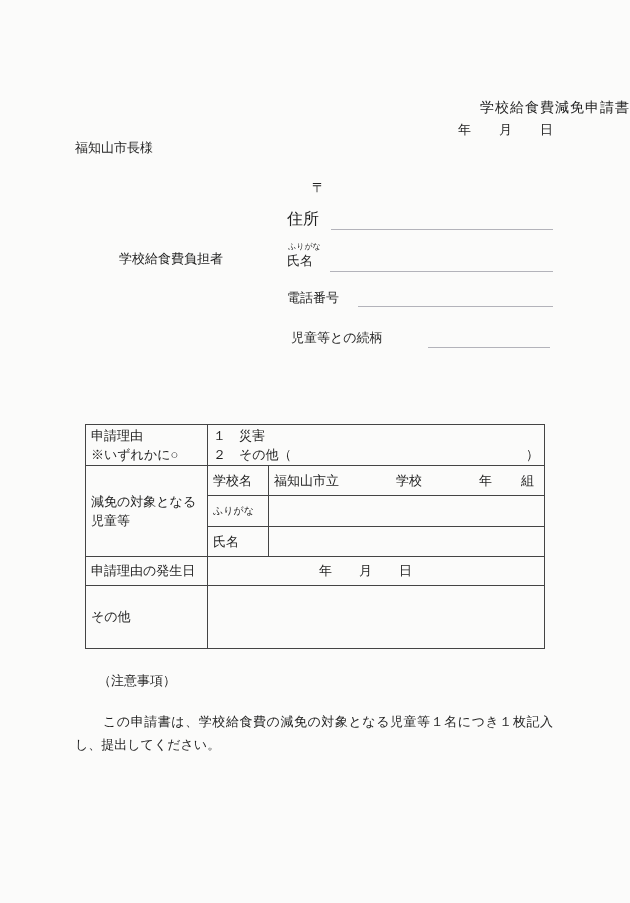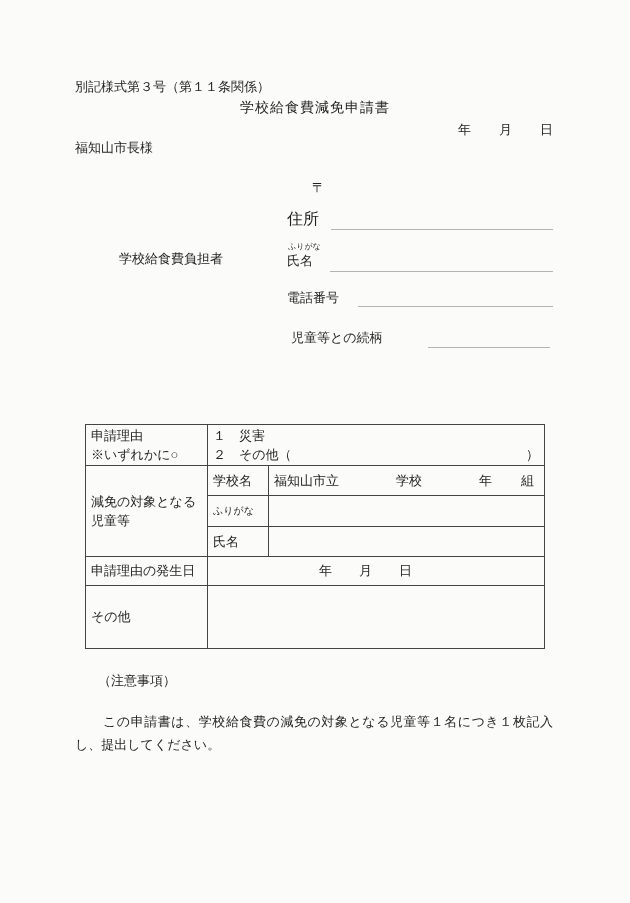--- a/index.html
+++ b/index.html
@@ -5,21 +5,21 @@
   html,body { margin:0; padding:0; background:#fbfbfa; }
   .page {
     position:relative; width:630px; height:903px; background:#fbfbfa;
     font-family:"Liberation Serif","DejaVu Serif",serif;
     color:#1f1f1f; overflow:hidden;
   }
   .abs { position:absolute; margin:0; }
   .u { height:0; border-bottom:1px solid #b3b3ba; }
 
   .form-number { left:75px; top:78px; font-size:13px; }
-  .doc-title { left:0; top:99px; width:630px; text-align:center; font-size:14px; letter-spacing:1px; }
+  .doc-title { left:0; top:99px; width:630px; text-align:right; font-size:14px; letter-spacing:1px; }
   .date-line { top:121px; right:77px; font-size:13px; }
   .date-line .gap { margin-left:28px; }
   .addressee { left:75px; top:139px; font-size:13px; }
 
   .postal-mark { left:312px; top:179px; font-size:13px; }
   .address-label { left:287px; top:209px; font-size:16px; }
   .addr-line { left:331px; top:229px; width:222px; }
   .role-label { left:119px; top:250px; font-size:13px; }
   .furigana-ruby { left:288px; top:241px; font-size:8px; color:#2a2a2a; }
   .name-label { left:287px; top:252px; font-size:13px; }
@@ -63,21 +63,20 @@
   .notes-body {
     left:75px; top:710px; width:478px; font-size:13px; line-height:23px;
     text-indent:28px; text-align:justify;
   }
 </style>
 </head>
 <body>
 
 <div class="page">
 
-  <div class="abs form-number">別記様式第３号（第１１条関係）</div>
   <div class="abs doc-title">学校給食費減免申請書</div>
 
   <div class="abs date-line">
     <span>年</span><span class="gap">月</span><span class="gap">日</span>
   </div>
 
   <div class="abs addressee">福知山市長様</div>
 
   <div class="abs postal-mark">〒</div>
 

